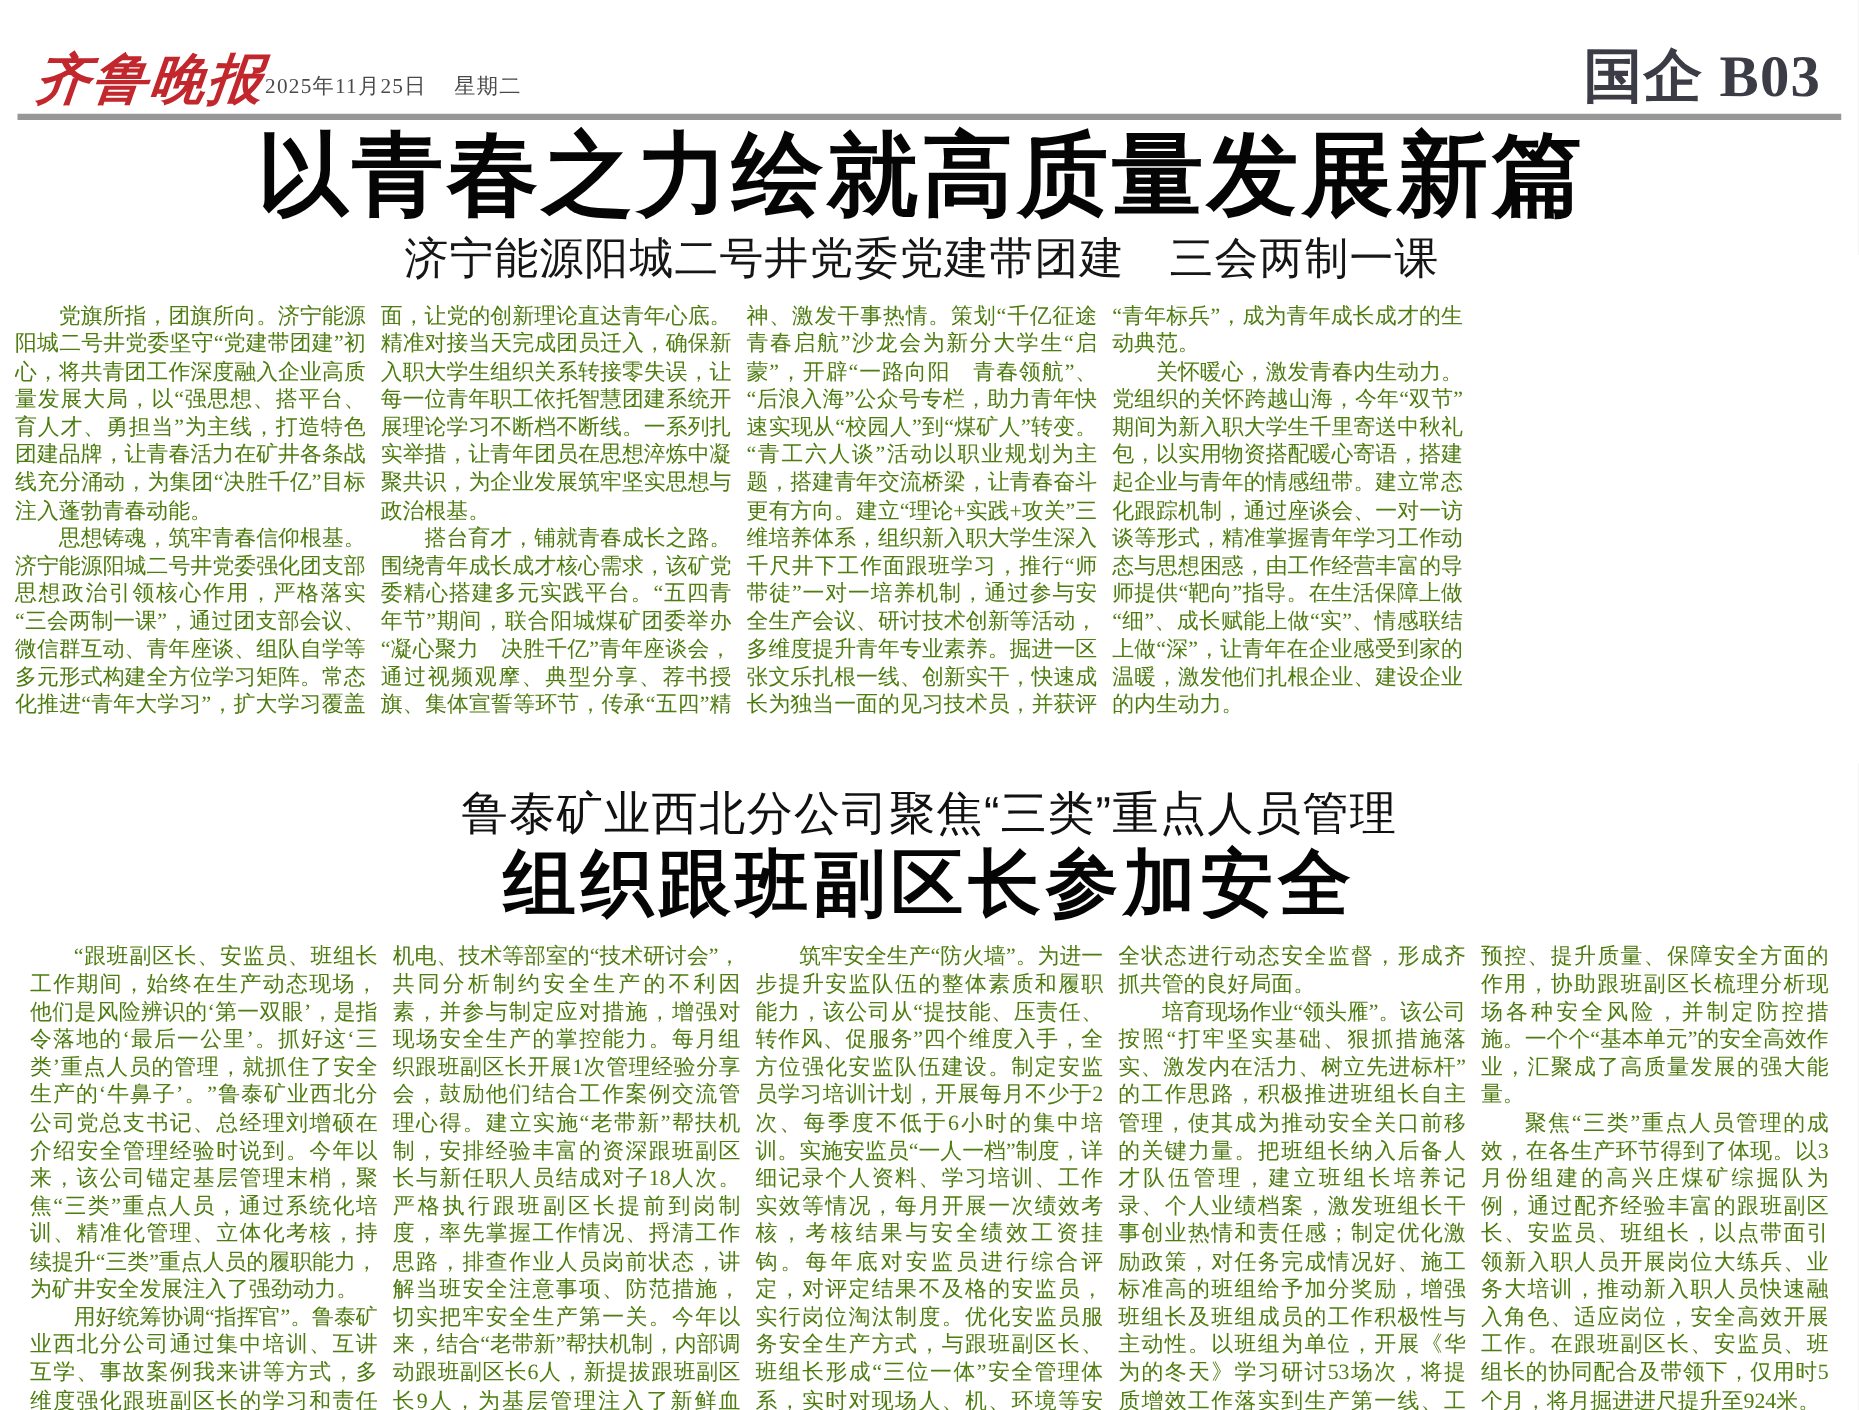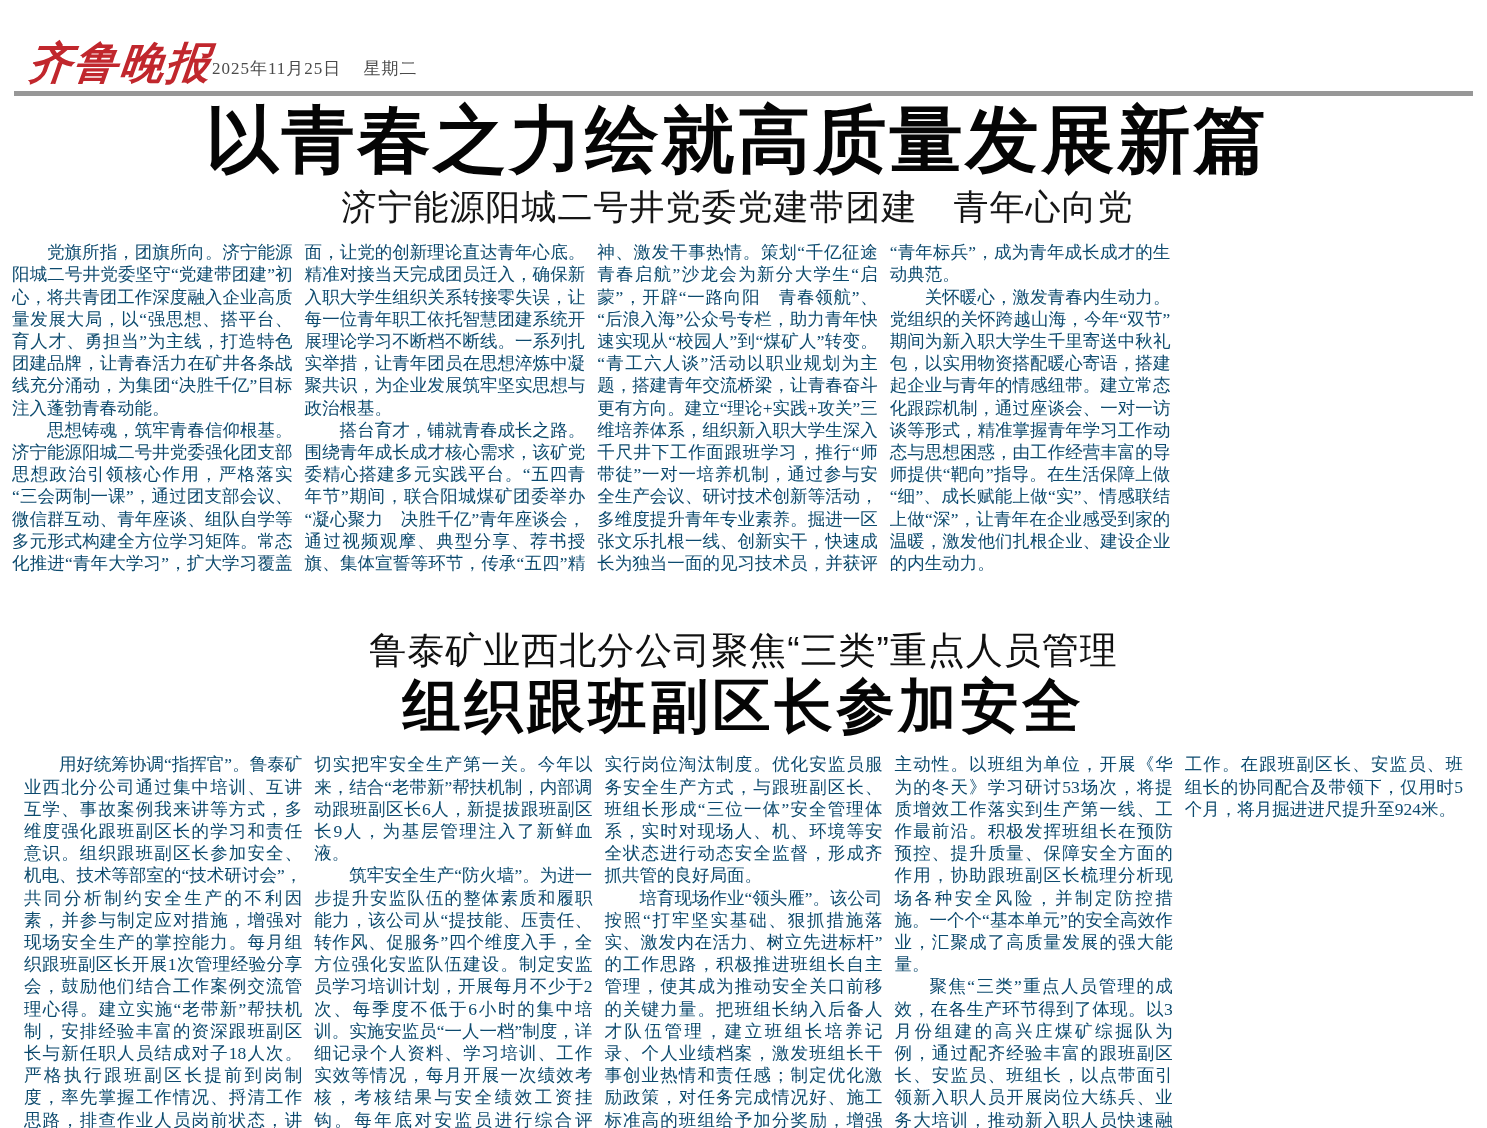--- a/index.html
+++ b/index.html
@@ -82,21 +82,21 @@
   
   .cols {
     margin-top: 15px;
     column-count: 5;
     column-gap: 12px;
     column-fill: auto;
     overflow: hidden;
     text-align: justify;
     font-size: 17.5px;
     line-height: 22.2px;
-    color: #0c4a6e;
+    color: #4d7c0f;
   }
   .cols p { margin: 0; text-indent: 2em; }
   .body1 { height: 352px; }
   .body2 { height: 406px; }
 
   
   .article2 { position: absolute; top: 594px; left: 24px; right: 24px; margin-top: 36px; }
   .a2-kicker {
     margin: 0;
     text-align: center;
@@ -121,39 +121,41 @@
 </head>
 <body>
 
 <div class="page">
 
   <header class="masthead">
     <span class="logo">齐鲁晚报</span>
     <span class="date-line">
       <span>2025年11月25日</span><span class="weekday">星期二</span>
     </span>
+    <span class="section-label">国企 B03</span>
   </header>
   <div class="masthead-rule"></div>
 
   <section class="article1">
     <h1 class="a1-headline">以青春之力绘就高质量发展新篇</h1>
-    <p class="a1-subtitle">济宁能源阳城二号井党委党建带团建　青年心向党</p>
+    <p class="a1-subtitle">济宁能源阳城二号井党委党建带团建　三会两制一课</p>
     <div class="cols body1">
       <p>党旗所指，团旗所向。济宁能源阳城二号井党委坚守“党建带团建”初心，将共青团工作深度融入企业高质量发展大局，以“强思想、搭平台、育人才、勇担当”为主线，打造特色团建品牌，让青春活力在矿井各条战线充分涌动，为集团“决胜千亿”目标注入蓬勃青春动能。</p>
       <p>思想铸魂，筑牢青春信仰根基。济宁能源阳城二号井党委强化团支部思想政治引领核心作用，严格落实“三会两制一课”，通过团支部会议、微信群互动、青年座谈、组队自学等多元形式构建全方位学习矩阵。常态化推进“青年大学习”，扩大学习覆盖面，让党的创新理论直达青年心底。精准对接当天完成团员迁入，确保新入职大学生组织关系转接零失误，让每一位青年职工依托智慧团建系统开展理论学习不断档不断线。一系列扎实举措，让青年团员在思想淬炼中凝聚共识，为企业发展筑牢坚实思想与政治根基。</p>
       <p>搭台育才，铺就青春成长之路。围绕青年成长成才核心需求，该矿党委精心搭建多元实践平台。“五四青年节”期间，联合阳城煤矿团委举办“凝心聚力　决胜千亿”青年座谈会，通过视频观摩、典型分享、荐书授旗、集体宣誓等环节，传承“五四”精神、激发干事热情。策划“千亿征途　青春启航”沙龙会为新分大学生“启蒙”，开辟“一路向阳　青春领航”、“后浪入海”公众号专栏，助力青年快速实现从“校园人”到“煤矿人”转变。“青工六人谈”活动以职业规划为主题，搭建青年交流桥梁，让青春奋斗更有方向。建立“理论+实践+攻关”三维培养体系，组织新入职大学生深入千尺井下工作面跟班学习，推行“师带徒”一对一培养机制，通过参与安全生产会议、研讨技术创新等活动，多维度提升青年专业素养。掘进一区张文乐扎根一线、创新实干，快速成长为独当一面的见习技术员，并获评“青年标兵”，成为青年成长成才的生动典范。</p>
       <p>关怀暖心，激发青春内生动力。党组织的关怀跨越山海，今年“双节”期间为新入职大学生千里寄送中秋礼包，以实用物资搭配暖心寄语，搭建起企业与青年的情感纽带。建立常态化跟踪机制，通过座谈会、一对一访谈等形式，精准掌握青年学习工作动态与思想困惑，由工作经营丰富的导师提供“靶向”指导。在生活保障上做“细”、成长赋能上做“实”、情感联结上做“深”，让青年在企业感受到家的温暖，激发他们扎根企业、建设企业的内生动力。</p>
 
     </div>
   </section>
 
   <section class="article2">
     <p class="a2-kicker">鲁泰矿业西北分公司聚焦“三类”重点人员管理</p>
     <h2 class="a2-headline">组织跟班副区长参加安全</h2>
     <div class="cols body2">
+      <p>“跟班副区长、安监员、班组长工作期间，始终在生产动态现场，他们是风险辨识的‘第一双眼’，是指令落地的‘最后一公里’。抓好这‘三类’重点人员的管理，就抓住了安全生产的‘牛鼻子’。”鲁泰矿业西北分公司党总支书记、总经理刘增硕在介绍安全管理经验时说到。今年以来，该公司锚定基层管理末梢，聚焦“三类”重点人员，通过系统化培训、精准化管理、立体化考核，持续提升“三类”重点人员的履职能力，为矿井安全发展注入了强劲动力。</p>
       <p>用好统筹协调“指挥官”。鲁泰矿业西北分公司通过集中培训、互讲互学、事故案例我来讲等方式，多维度强化跟班副区长的学习和责任意识。组织跟班副区长参加安全、机电、技术等部室的“技术研讨会”，共同分析制约安全生产的不利因素，并参与制定应对措施，增强对现场安全生产的掌控能力。每月组织跟班副区长开展1次管理经验分享会，鼓励他们结合工作案例交流管理心得。建立实施“老带新”帮扶机制，安排经验丰富的资深跟班副区长与新任职人员结成对子18人次。严格执行跟班副区长提前到岗制度，率先掌握工作情况、捋清工作思路，排查作业人员岗前状态，讲解当班安全注意事项、防范措施，切实把牢安全生产第一关。今年以来，结合“老带新”帮扶机制，内部调动跟班副区长6人，新提拔跟班副区长9人，为基层管理注入了新鲜血液。</p>
       <p>筑牢安全生产“防火墙”。为进一步提升安监队伍的整体素质和履职能力，该公司从“提技能、压责任、转作风、促服务”四个维度入手，全方位强化安监队伍建设。制定安监员学习培训计划，开展每月不少于2次、每季度不低于6小时的集中培训。实施安监员“一人一档”制度，详细记录个人资料、学习培训、工作实效等情况，每月开展一次绩效考核，考核结果与安全绩效工资挂钩。每年底对安监员进行综合评定，对评定结果不及格的安监员，实行岗位淘汰制度。优化安监员服务安全生产方式，与跟班副区长、班组长形成“三位一体”安全管理体系，实时对现场人、机、环境等安全状态进行动态安全监督，形成齐抓共管的良好局面。</p>
       <p>培育现场作业“领头雁”。该公司按照“打牢坚实基础、狠抓措施落实、激发内在活力、树立先进标杆”的工作思路，积极推进班组长自主管理，使其成为推动安全关口前移的关键力量。把班组长纳入后备人才队伍管理，建立班组长培养记录、个人业绩档案，激发班组长干事创业热情和责任感；制定优化激励政策，对任务完成情况好、施工标准高的班组给予加分奖励，增强班组长及班组成员的工作积极性与主动性。以班组为单位，开展《华为的冬天》学习研讨53场次，将提质增效工作落实到生产第一线、工作最前沿。积极发挥班组长在预防预控、提升质量、保障安全方面的作用，协助跟班副区长梳理分析现场各种安全风险，并制定防控措施。一个个“基本单元”的安全高效作业，汇聚成了高质量发展的强大能量。</p>
       <p>聚焦“三类”重点人员管理的成效，在各生产环节得到了体现。以3月份组建的高兴庄煤矿综掘队为例，通过配齐经验丰富的跟班副区长、安监员、班组长，以点带面引领新入职人员开展岗位大练兵、业务大培训，推动新入职人员快速融入角色、适应岗位，安全高效开展工作。在跟班副区长、安监员、班组长的协同配合及带领下，仅用时5个月，将月掘进进尺提升至924米。</p>
 
     </div>
   </section>
 
 </div>
 

